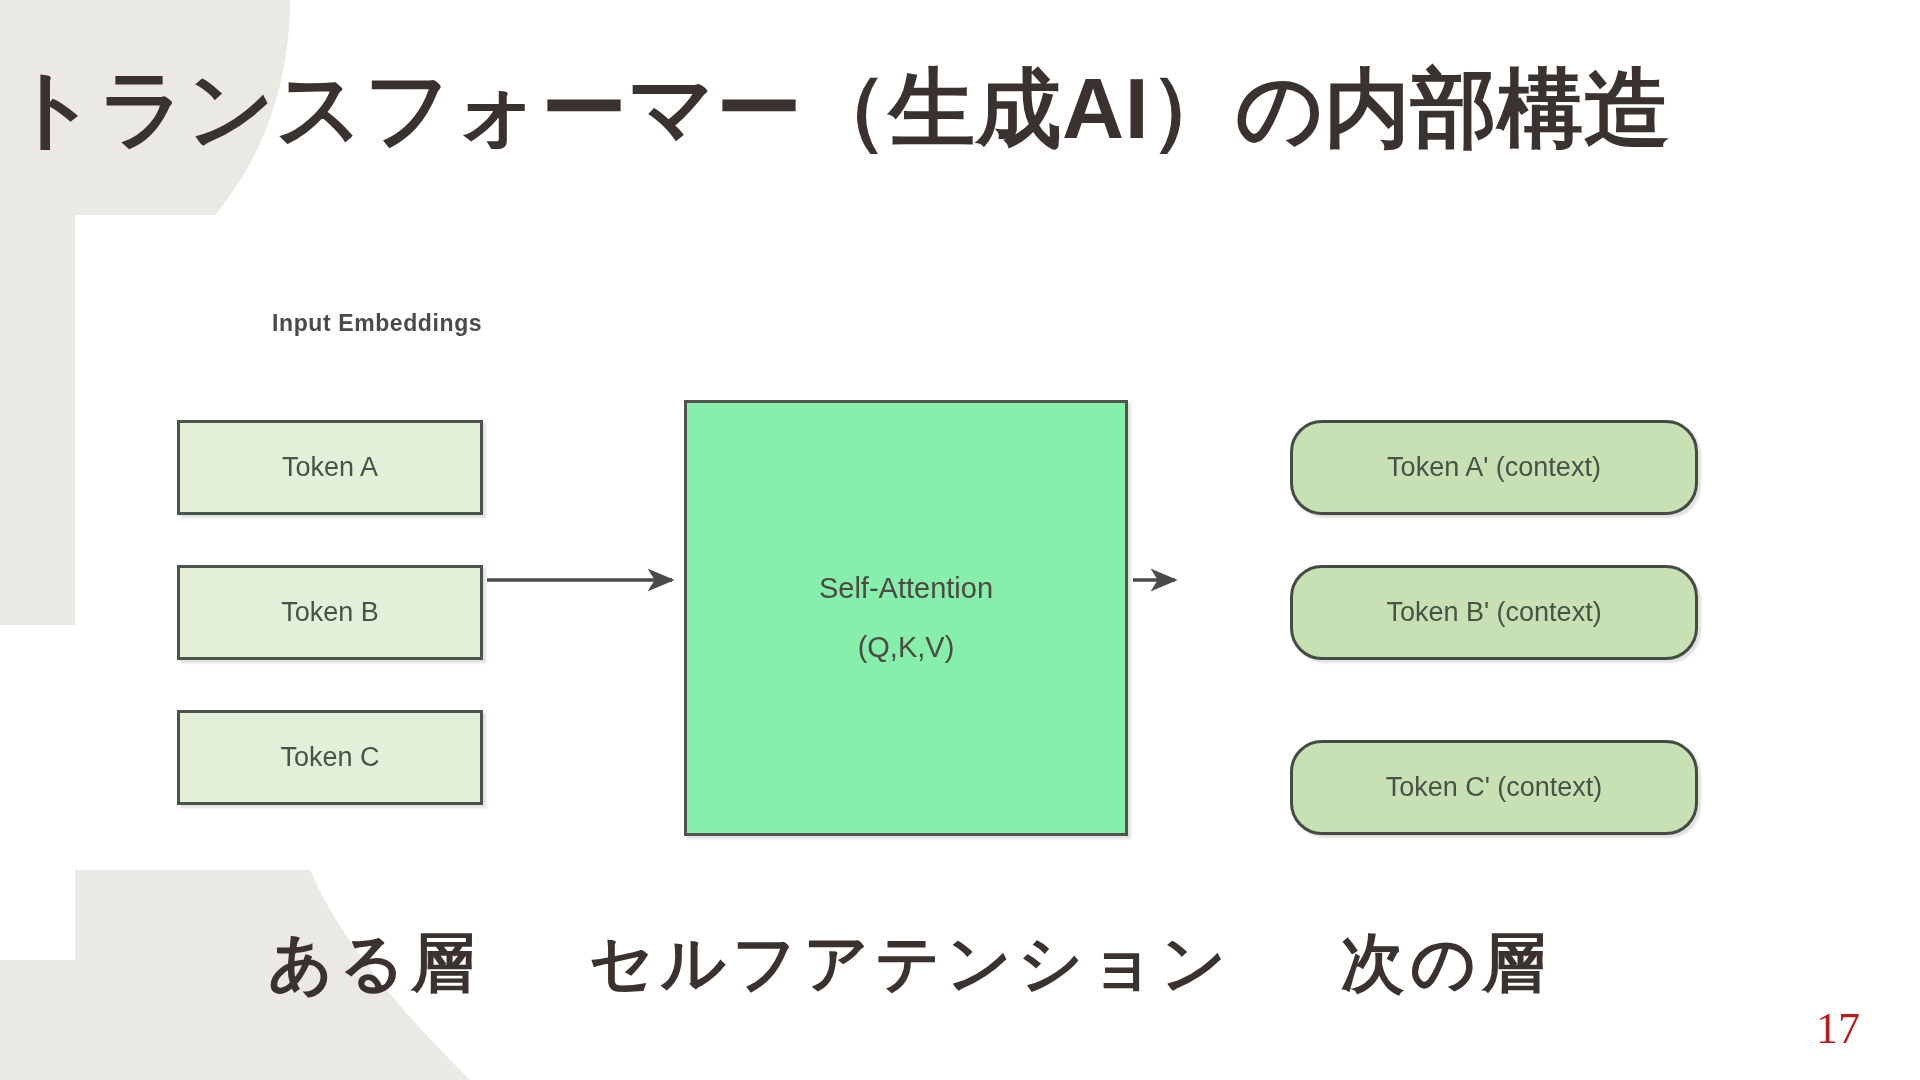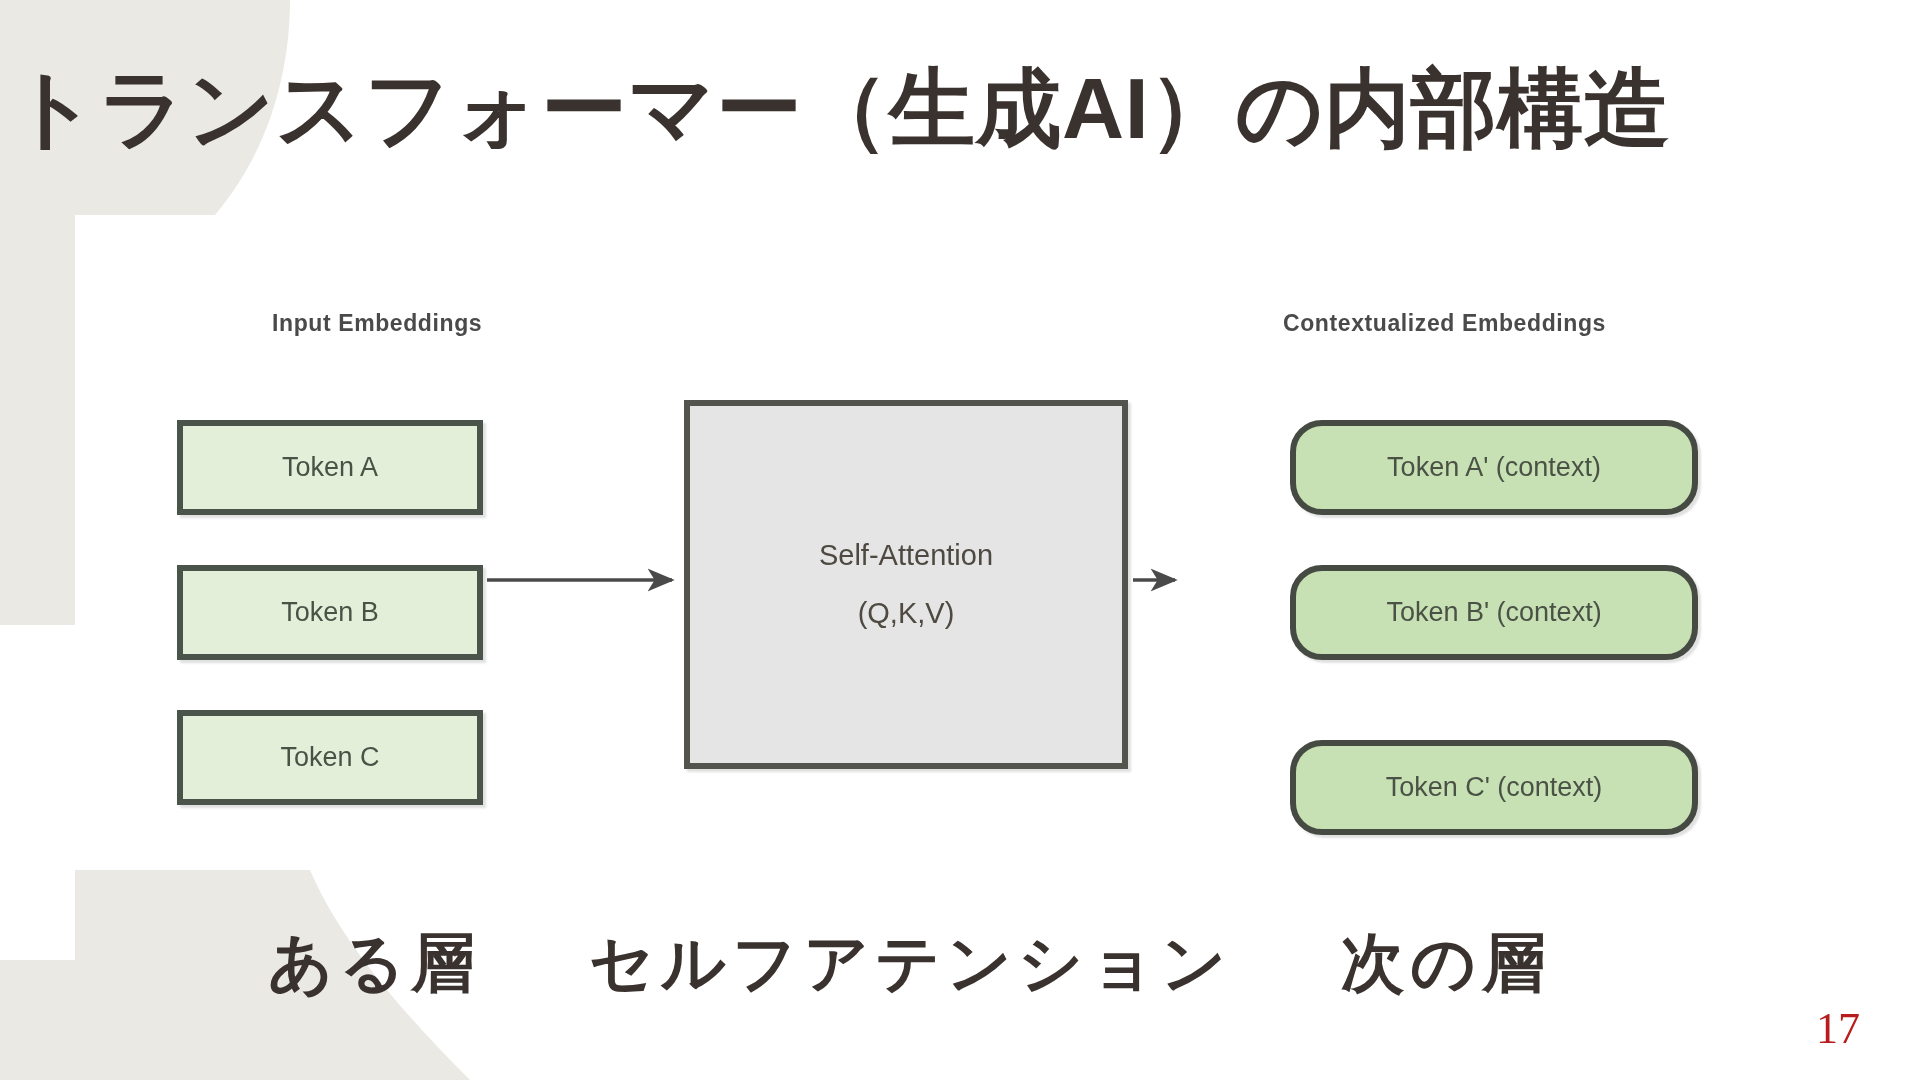--- a/index.html
+++ b/index.html
@@ -67,21 +67,21 @@
     letter-spacing: 0.6px;
     white-space: nowrap;
   }
   .col-label.left  { left: 272px;  top: 310px; }
   .col-label.right { left: 1283px; top: 310px; }
 
   
   .box {
     position: absolute;
     box-sizing: border-box;
-    border: 6px solid #404040;
+    border: 3px solid #404040;
     display: flex;
     align-items: center;
     justify-content: center;
     font-size: 27px;
     color: #4a5246;
     box-shadow: 3px 3px 2px rgba(120,120,120,0.22);
     text-align: center;
   }
 
   .box.token-in {
@@ -101,26 +101,26 @@
     left: 1290px;
     width: 408px;
     height: 95px;
     border-radius: 32px;
   }
   .box.token-out.r0 { top: 420px; }
   .box.token-out.r1 { top: 565px; }
   .box.token-out.r2 { top: 710px; margin-top: 30px; }
 
   .box.attention {
-    background: #e5e5e5;
+    background: #86efac;
     border-color: #54544e;
     left: 684px;
     top: 400px;
     width: 444px;
-    height: 369px;
+    height: 436px;
     flex-direction: column;
     line-height: 1.28;
     font-size: 29px;
     color: #4e4a42;
   }
   .box.attention .l2 { display: block; margin-top: 21px; }
 
   
   .arrow-svg {
     position: absolute;
@@ -174,21 +174,20 @@
       <path fill="#eae9e4" d="M0,960 L0,1080 L470,1080 C400,1010 340,940 310,870 L75,870 L75,960 Z"></path>
     </svg>
   </div>
 
   <div class="title">トランスフォーマー（生成AI）の内部構造</div>
 
   <div class="diagram">
 
     <div class="col-label left">Input Embeddings</div>
 
-    <div class="col-label right">Contextualized Embeddings</div>
 
     <div class="box token-in r0">Token A</div>
     <div class="box token-in r1">Token B</div>
     <div class="box token-in r2">Token C</div>
 
     <div class="box attention">
       <span class="l1">Self-Attention</span>
       <span class="l2">(Q,K,V)</span>
     </div>
 

